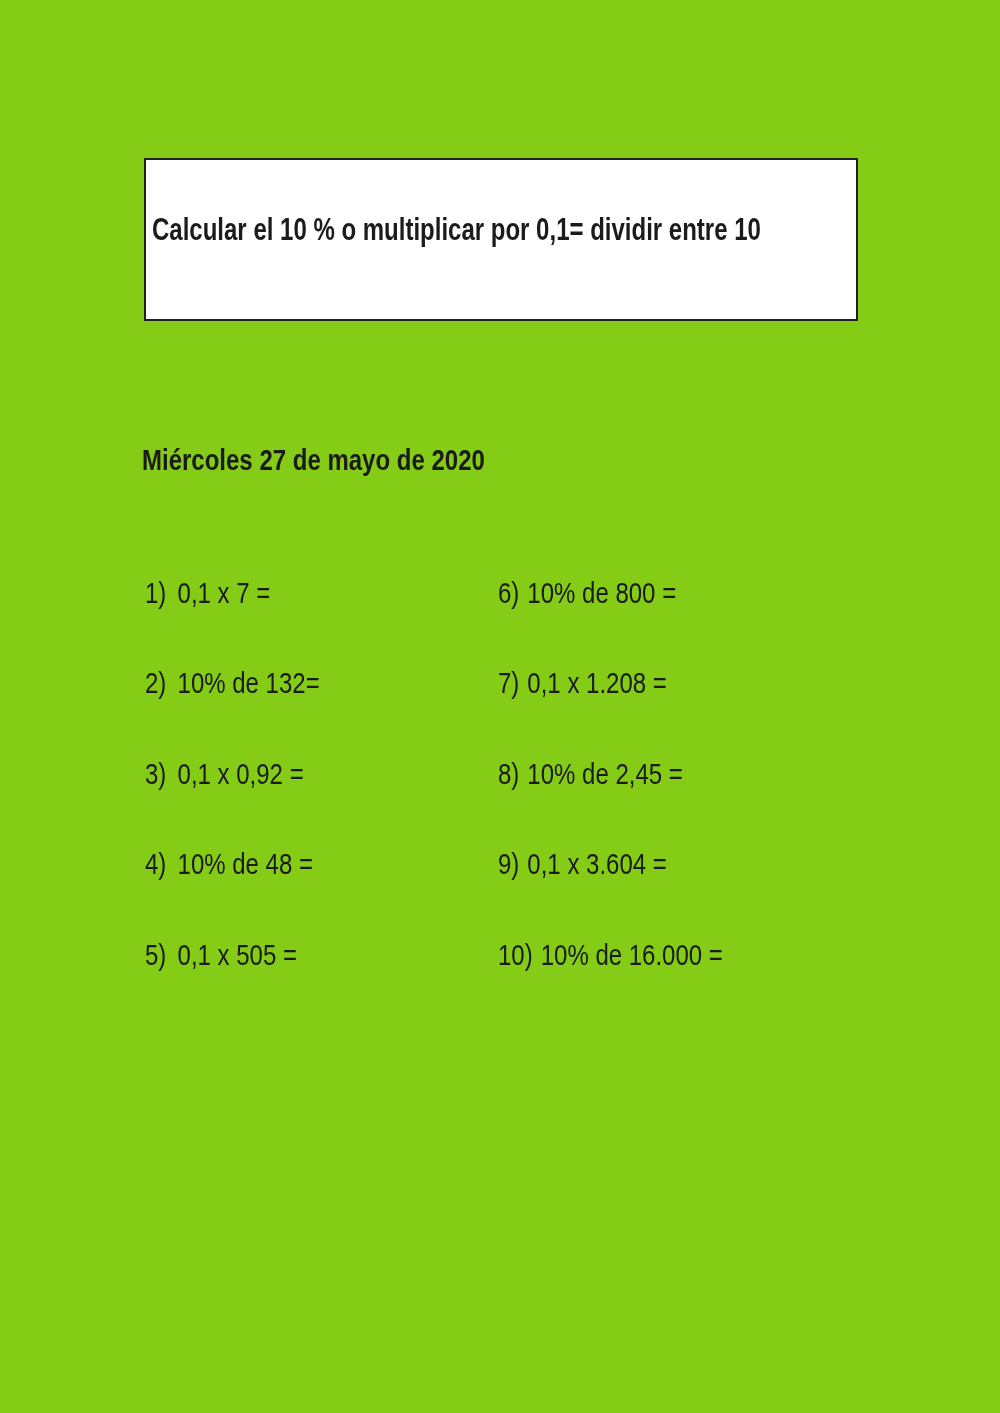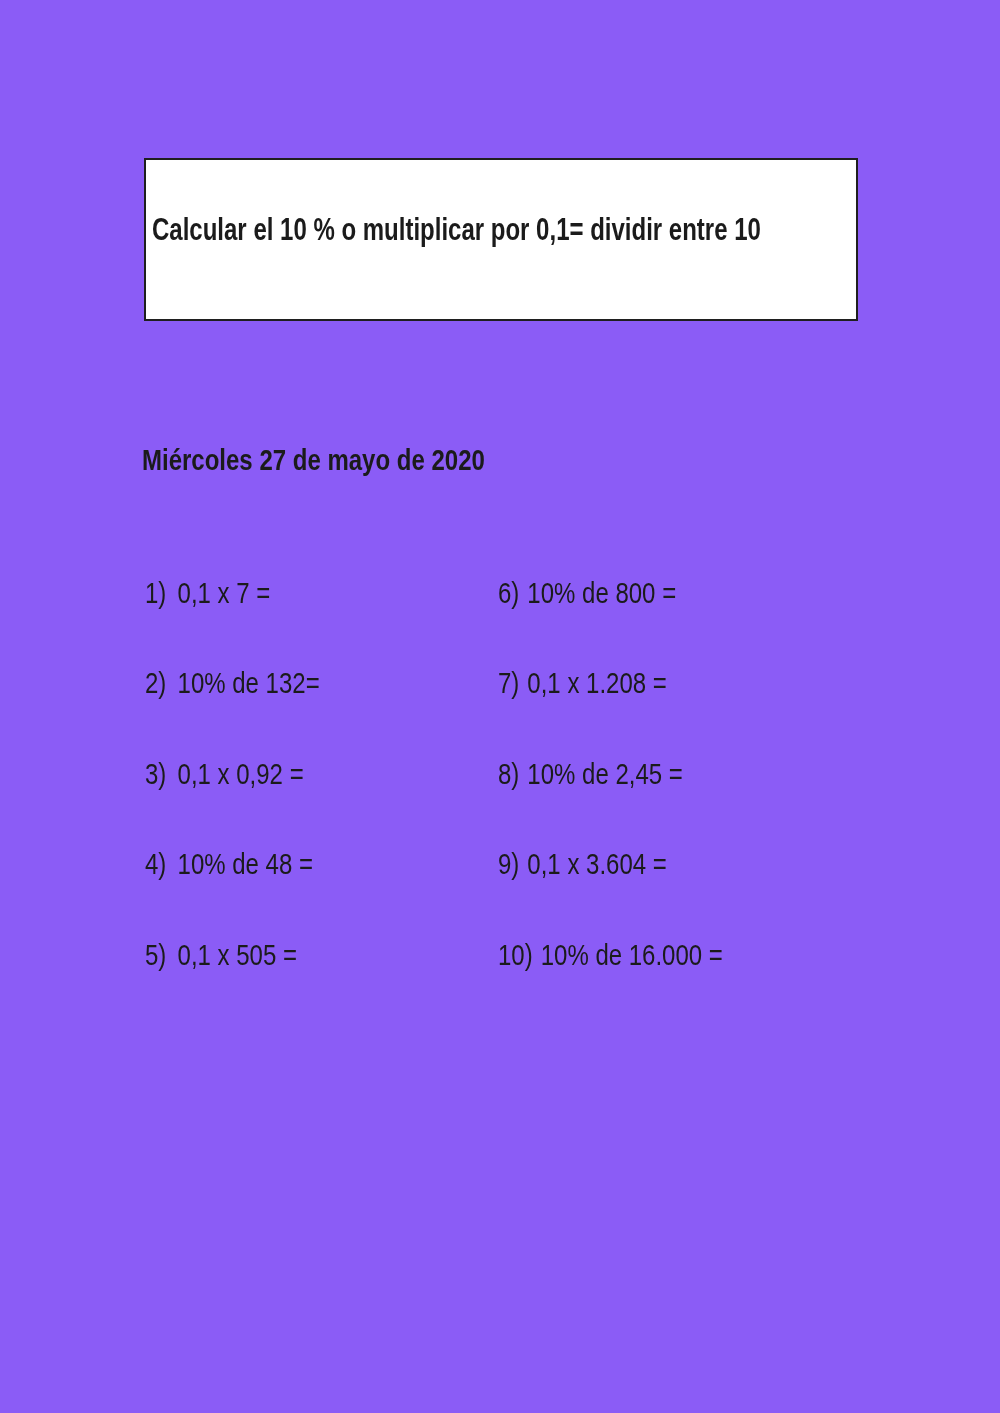--- a/index.html
+++ b/index.html
@@ -4,21 +4,21 @@
 <style>
   html, body {
     margin: 0;
     padding: 0;
     background: #ffffff;
   }
   .page {
     position: relative;
     width: 1000px;
     height: 1413px;
-    background: #8b5cf6;
+    background: #84cc16;
     font-family: "Liberation Sans", "DejaVu Sans", sans-serif;
     color: #1b1b1b;
     overflow: hidden;
   }
   .title-box {
     position: absolute;
     left: 144px;
     top: 158px;
     width: 714px;
     height: 163px;

